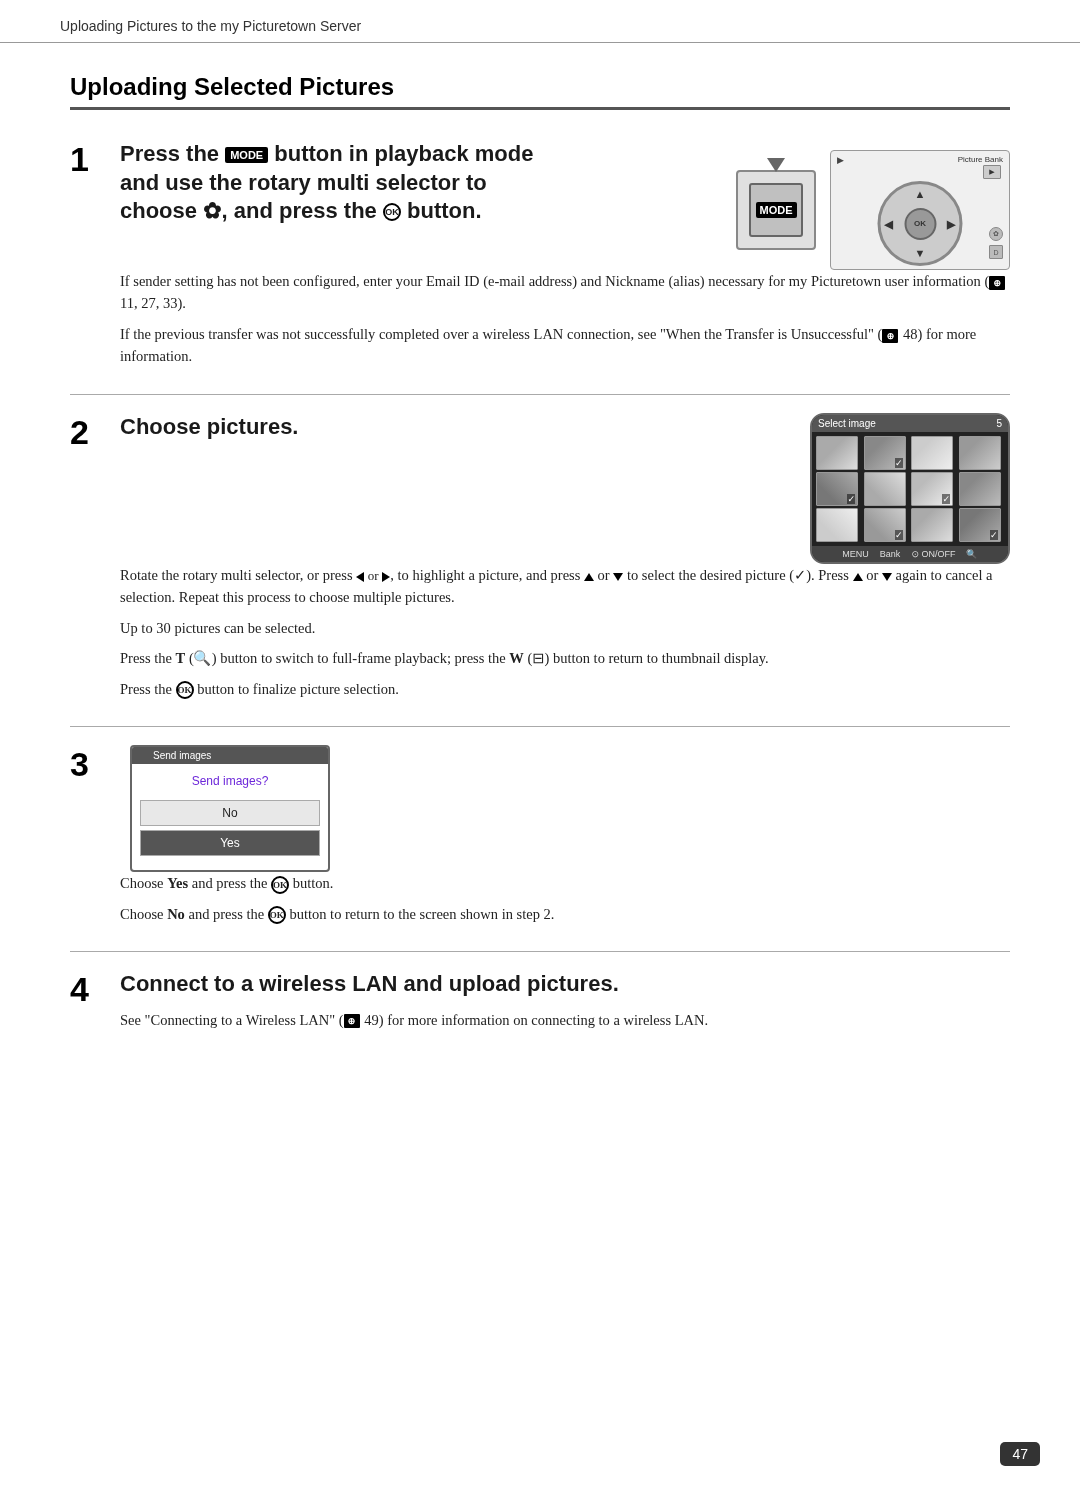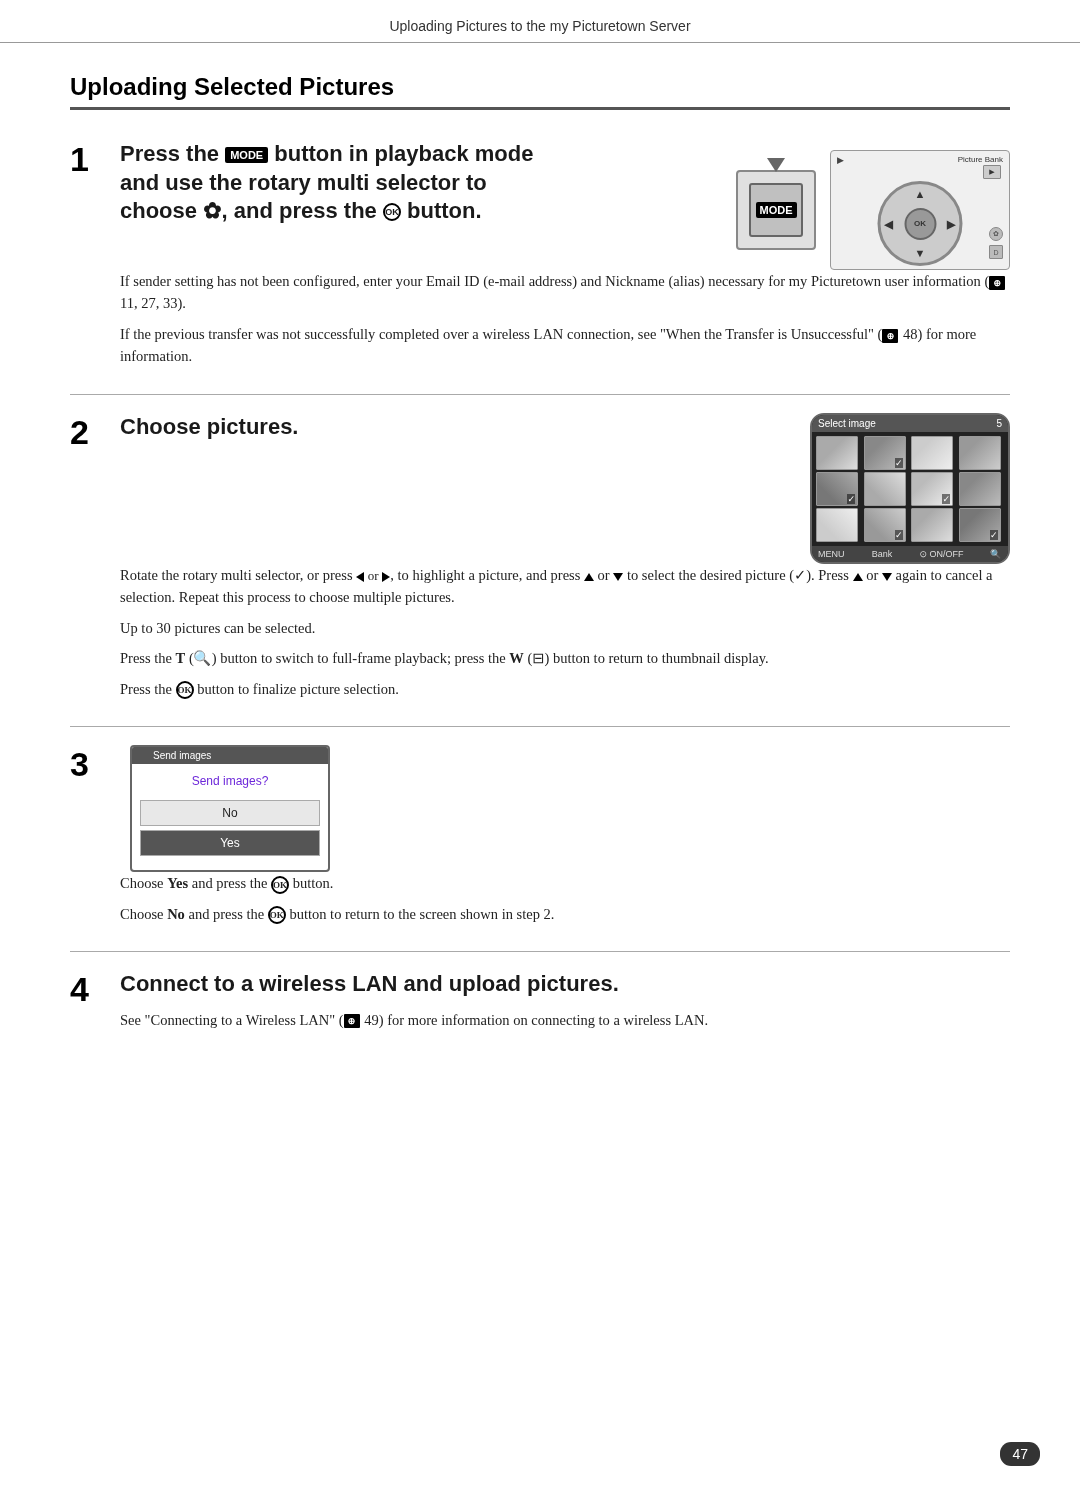--- a/index.html
+++ b/index.html
@@ -7,21 +7,20 @@
       width: 1080px;
       min-height: 1486px;
       background: #ffffff;
       font-family: 'Arial', sans-serif;
       font-size: 15px;
       color: #1a1a1a;
       position: relative;
     }
 
     .page-header {
-      text-align: center;
       font-size: 14px;
       color: #333;
       padding: 18px 60px 8px;
       border-bottom: 1px solid #999;
     }
 
     .page-content {
       padding: 30px 70px 60px 70px;
     }
 
@@ -218,23 +217,23 @@
       position: absolute;
       bottom: 1px;
       right: 2px;
       color: #fff;
       font-size: 9px;
       background: rgba(0,0,0,0.5);
     }
     .select-image-footer {
       background: #444;
       display: flex;
-      justify-content: space-between;
+      justify-content: center;
       align-items: center;
-      padding: 3px 6px;
+      padding: 3px 0;
       font-size: 9px;
       color: #ddd;
       gap: 11px;
     }
 
     
     .send-images-panel {
       width: 200px;
       background: #fff;
       border: 2px solid #666;
@@ -275,21 +274,21 @@
 
     
     .page-number {
       position: absolute;
       bottom: 20px;
       right: 40px;
       background: #333;
       color: #fff;
       font-size: 14px;
       padding: 4px 12px;
-      border-radius: 11px;
+      border-radius: 5px;
     }
 
     .step2-right {
       display: flex;
       flex-direction: column;
       align-items: flex-end;
       margin-left: 10px;
     }
 
     .step3-right {

